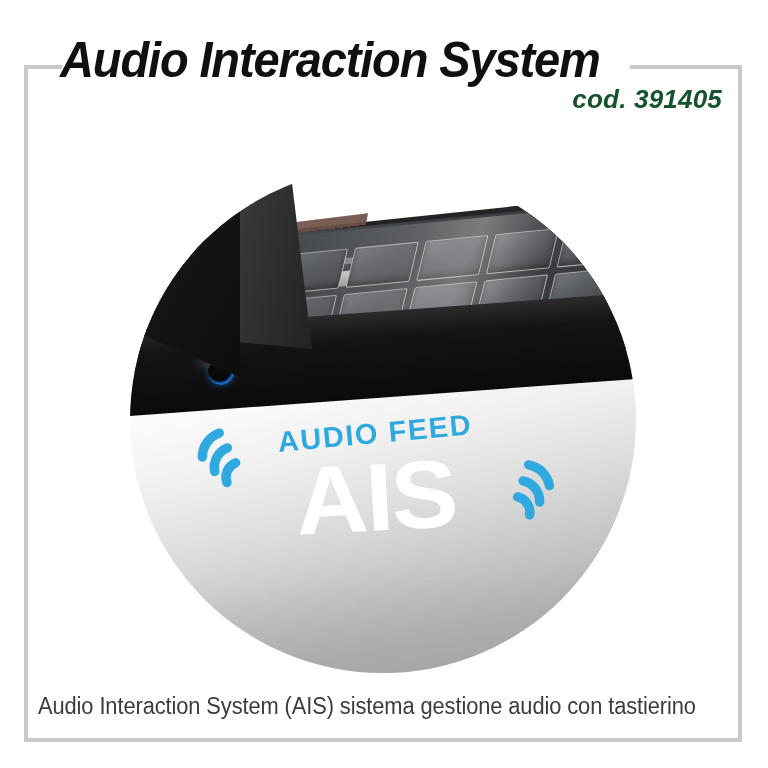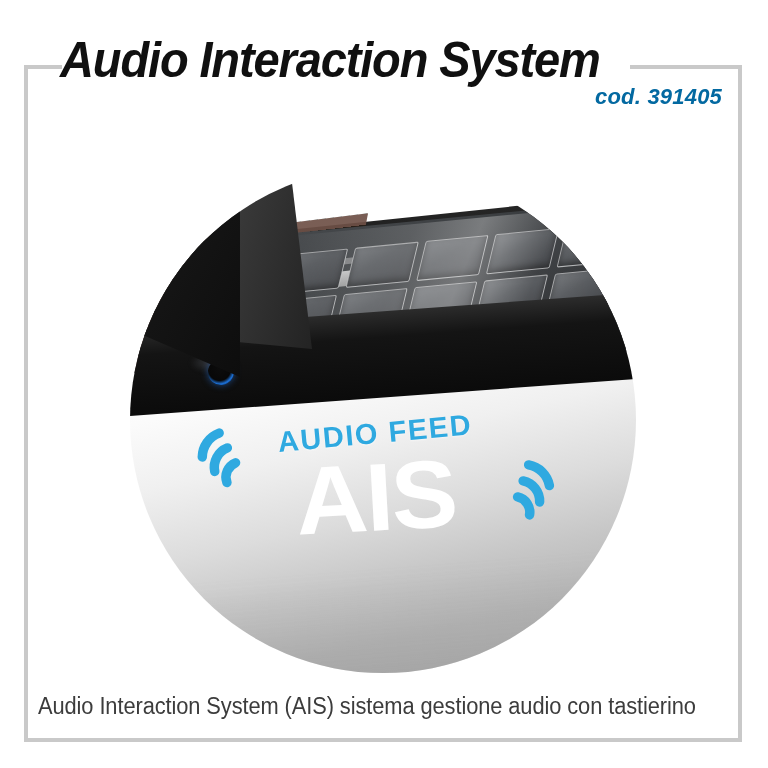--- a/index.html
+++ b/index.html
@@ -50,23 +50,23 @@
     transform-origin: left top;
     white-space: nowrap;
   }
   .code {
     position: absolute;
     right: 46px;
     top: 84px;
     font-family: "Liberation Sans", sans-serif;
     font-weight: 700;
     font-style: italic;
-    font-size: 22px;
+    font-size: 26px;
     letter-spacing: 0.2px;
-    color: #0369a1;
+    color: #14532d;
     white-space: nowrap;
   }
 
   
   .photo {
     position: absolute;
     left: 130px;
     top: 167px;
     width: 506px;
     height: 506px;

